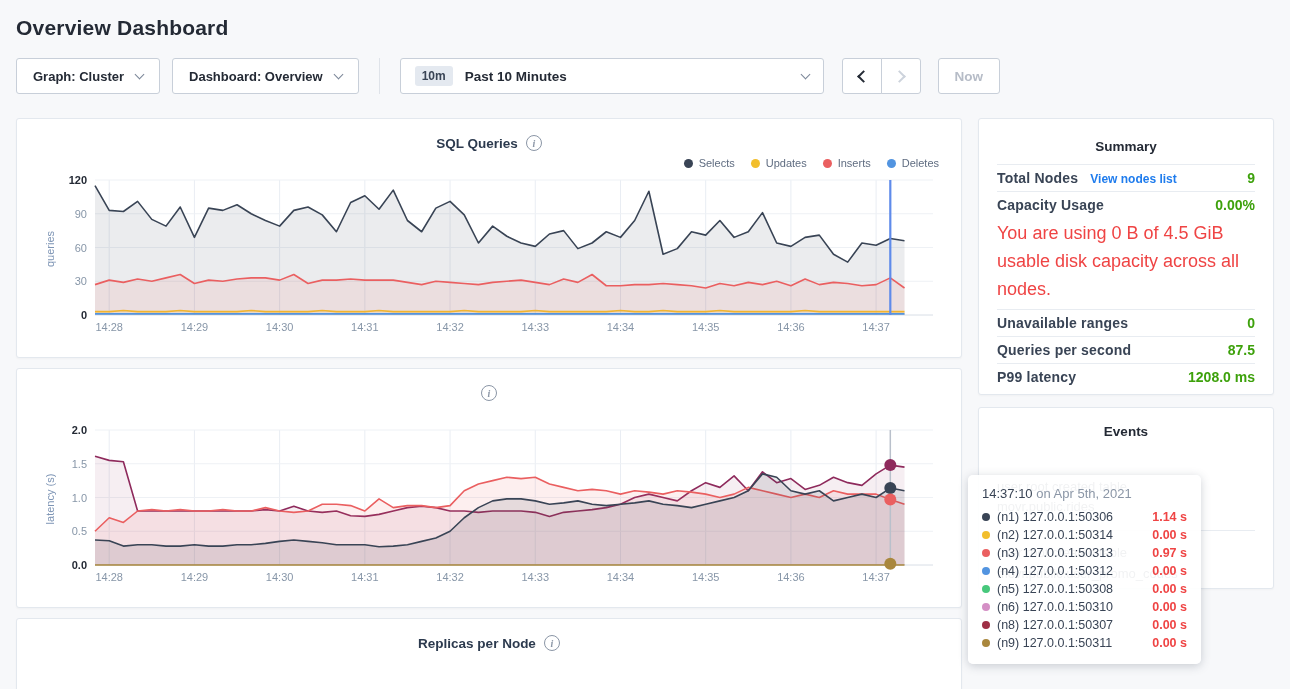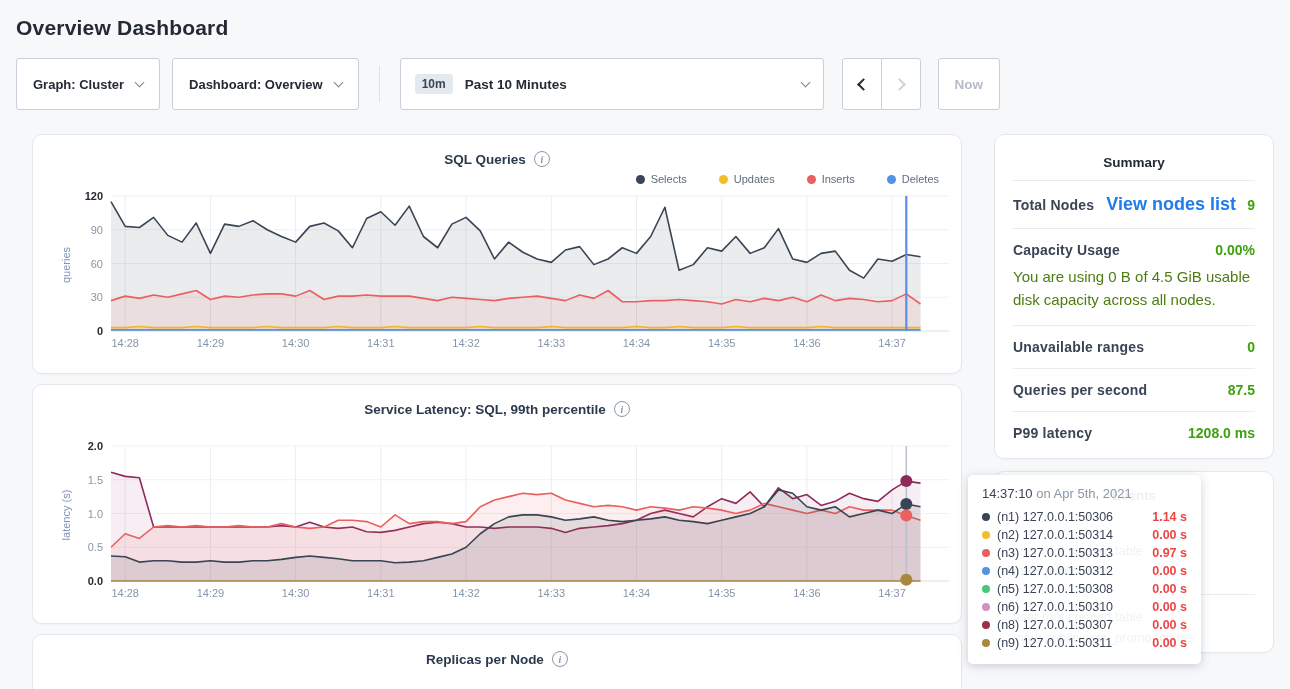--- a/index.html
+++ b/index.html
@@ -4,64 +4,64 @@
 <style>
   * { margin:0; padding:0; box-sizing:border-box; }
   html,body { width:1290px; height:689px; overflow:hidden; }
   body { font-family:"Liberation Sans","DejaVu Sans",sans-serif; background:#f7f8fa; color:#242a35; position:relative; }
   .page { width:1290px; height:689px; padding:0 16px; overflow:hidden; }
 
   h1.title { font-size:21px; font-weight:600; color:#242a35; padding:16px 0 18px 0; letter-spacing:.2px; }
 
   
   .controls { display:flex; align-items:center; gap:12px; margin-bottom:24px; }
-  .drop, .timebox, .navbtn, .nowbtn { background:#fff; border:1px solid #c8cfd9; border-radius:3px; height:52px; display:flex; align-items:center; cursor:pointer; font-family:inherit; }
+  .drop, .timebox, .navbtn, .nowbtn { background:#fff; border:1px solid #c8cfd9; border-radius:3px; height:36px; display:flex; align-items:center; cursor:pointer; font-family:inherit; }
   .drop { padding:0 16px; gap:12px; font-size:13px; font-weight:700; color:#242a35; }
   .chev { width:7px; height:7px; border-right:1.8px solid #7b8698; border-bottom:1.8px solid #7b8698; transform:rotate(45deg); margin-top:-4px; }
   .vdiv { width:1px; height:36px; background:#dfe3e9; margin:0 8px; }
   .timebox { width:424px; padding:16px 14px; gap:12px; }
   .badge { background:#e4e9f0; border-radius:3px; padding:3px 7px; font-size:12px; font-weight:700; color:#394455; }
   .tlabel { font-size:13.5px; font-weight:700; color:#242a35; }
   .timebox .chev { margin-left:auto; }
   .navgrp { display:flex; margin-left:6px; }
   .navbtn { width:40px; justify-content:center; }
   .navbtn.next { margin-left:-1px; border-radius:0 3px 3px 0; }
   .navbtn.prev { border-radius:3px 0 0 3px; }
   .arrl { width:9px; height:9px; border-left:2.6px solid #242a35; border-bottom:2.6px solid #242a35; transform:rotate(45deg); margin-left:3px; }
   .arrr { width:9px; height:9px; border-right:2.6px solid #cdd3dc; border-bottom:2.6px solid #cdd3dc; transform:rotate(-45deg); margin-right:3px; }
   .nowbtn { width:62px; justify-content:center; font-size:13.5px; font-weight:700; color:#b6bcc7; margin-left:5px; }
 
   
   .main { display:flex; gap:16px; align-items:flex-start; }
   .leftcol { width:946px; }
   .rightcol { width:296px; }
-  .card { background:#fff; border:1px solid #e3e8ee; border-radius:10px; box-shadow:0 1px 2px rgba(0,0,0,.03);margin-left:16px; }
+  .card { background:#fff; border:1px solid #e3e8ee; border-radius:3px; box-shadow:0 1px 2px rgba(0,0,0,.03); }
 
   
   .chart-card { padding:14px 16px 6px 16px; margin-bottom:10px; height:240px; overflow:hidden; }
   .ctitle { display:flex; justify-content:center; align-items:center; gap:8px; font-size:13.5px; font-weight:700; color:#2c3a4e; height:20px; }
   .info { width:16px; height:16px; border:1px solid #8b96a6; border-radius:50%; color:#8b96a6; font-size:10px; font-style:italic; font-weight:700; display:flex; align-items:center; justify-content:center; font-family:"Liberation Serif",serif; }
-  .legend { display:flex; justify-content:flex-end; gap:32px; height:16px; margin:2px 6px 2px 0; }
+  .legend { display:flex; justify-content:flex-end; gap:16px; height:16px; margin:2px 6px 2px 0; }
   .legend .li { display:flex; align-items:center; gap:6px; font-size:11px; color:#5f6c80; }
   .legend .dot { width:9px; height:9px; border-radius:50%; display:inline-block; }
   .plotwrap { position:relative; padding-left:18px; }
   .ylab { position:absolute; left:-18px; top:70px; transform:rotate(-90deg); transform-origin:center; font-size:11px; color:#7e95b5; width:70px; text-align:center; }
   .plotwrap svg { display:block; }
   .gap-noleg { height:20px; }
 
   
   .sum-card { padding:14px 18px 4px 18px; }
   .sum-title { text-align:center; font-size:13.5px; font-weight:700; color:#242a35; padding:6px 0 10px 0; }
-  .sum-row { padding:13px 0; border-top:1px solid #e8ecf1; }
+  .sum-row { padding:5px 0; border-top:1px solid #e8ecf1; }
   .sum-row:first-of-type { border-top:none; }
   .sum-line { display:flex; align-items:baseline; }
   .sum-label { font-size:14px; font-weight:700; color:#394455; letter-spacing:.2px; }
-  .sum-link { font-size:18px; font-weight:700; color:#1f7ced; margin-left:12px; cursor:pointer; text-decoration:none; }
+  .sum-link { font-size:12px; font-weight:700; color:#1f7ced; margin-left:12px; cursor:pointer; text-decoration:none; }
   .sum-value { margin-left:auto; font-size:14px; font-weight:700; color:#3da10b; }
-  .sum-desc { font-size:15px; color:#4d7c0f; line-height:1.55; margin-top:7px; }
+  .sum-desc { font-size:18px; color:#ef4444; line-height:1.55; margin-top:7px; }
 
   
   .ev-card { margin-top:12px; padding:14px 18px; height:182px; overflow:hidden; position:relative; }
   .ev-title { text-align:center; font-size:13.5px; font-weight:700; color:#242a35; padding:2px 0 12px 0; }
   .ev-item { padding:12px 0; font-size:13px; color:#394455; line-height:1.6; border-top:1px solid #e8ecf1; }
   .ev-item:first-of-type { border-top:none; margin-top:14px; }
 
   
   .tooltip { position:absolute; left:968px; top:475px; width:233px; background:rgba(255,255,255,.93); border-radius:5px; box-shadow:0 2px 10px rgba(60,70,90,.25); padding:11px 14px 12px 14px; z-index:10; }
   .tt-head { font-size:13px; margin-bottom:7px; color:#394455; }
@@ -169,21 +169,20 @@
               <path d="M44 111.625 L58.20189473684211 107.125 L72.40378947368421 109.375 L86.6056842105263 106 L100.80757894736843 108.25 L115.00947368421052 104.875 L129.2113684210526 101.5 L143.41326315789473 110.5 L157.61515789473685 107.125 L171.81705263157895 108.25 L186.01894736842104 106 L200.22084210526313 104.875 L214.42273684210525 104.875 L228.62463157894734 107.125 L242.82652631578944 101.5 L257.02842105263153 110.5 L271.2303157894737 107.125 L285.43221052631577 107.125 L299.6341052631579 106 L313.83599999999996 107.125 L328.0378947368421 107.125 L342.23978947368414 107.125 L356.44168421052626 109.375 L370.64357894736844 111.625 L384.8454736842105 108.25 L399.0473684210526 109.375 L413.2492631578947 110.5 L427.4511578947368 111.625 L441.6530526315789 109.375 L455.85494736842105 108.25 L470.0568421052631 107.125 L484.2587368421053 109.375 L498.46063157894736 111.625 L512.6625263157894 106 L526.8644210526315 109.375 L541.0663157894737 101.5 L555.2682105263158 112.75 L569.470105263158 112.75 L583.6719999999999 111.625 L597.8738947368421 111.625 L612.0757894736842 110.5 L626.2776842105263 111.625 L640.4795789473683 112.75 L654.6814736842105 115 L668.8833684210525 110.5 L683.0852631578947 112.75 L697.2871578947369 109.375 L711.4890526315789 111.625 L725.690947368421 108.25 L739.8928421052632 112.75 L754.0947368421052 106 L768.2966315789473 111.625 L782.4985263157894 109.375 L796.7004210526316 110.5 L810.9023157894736 112.75 L825.1042105263157 111.625 L839.3061052631577 104.875 L853.5079999999999 115 L853.5079999999999 142 L44 142 Z" fill="rgba(234,95,96,0.10)" stroke="none"></path>
               <path d="M44 111.625 L58.20189473684211 107.125 L72.40378947368421 109.375 L86.6056842105263 106 L100.80757894736843 108.25 L115.00947368421052 104.875 L129.2113684210526 101.5 L143.41326315789473 110.5 L157.61515789473685 107.125 L171.81705263157895 108.25 L186.01894736842104 106 L200.22084210526313 104.875 L214.42273684210525 104.875 L228.62463157894734 107.125 L242.82652631578944 101.5 L257.02842105263153 110.5 L271.2303157894737 107.125 L285.43221052631577 107.125 L299.6341052631579 106 L313.83599999999996 107.125 L328.0378947368421 107.125 L342.23978947368414 107.125 L356.44168421052626 109.375 L370.64357894736844 111.625 L384.8454736842105 108.25 L399.0473684210526 109.375 L413.2492631578947 110.5 L427.4511578947368 111.625 L441.6530526315789 109.375 L455.85494736842105 108.25 L470.0568421052631 107.125 L484.2587368421053 109.375 L498.46063157894736 111.625 L512.6625263157894 106 L526.8644210526315 109.375 L541.0663157894737 101.5 L555.2682105263158 112.75 L569.470105263158 112.75 L583.6719999999999 111.625 L597.8738947368421 111.625 L612.0757894736842 110.5 L626.2776842105263 111.625 L640.4795789473683 112.75 L654.6814736842105 115 L668.8833684210525 110.5 L683.0852631578947 112.75 L697.2871578947369 109.375 L711.4890526315789 111.625 L725.690947368421 108.25 L739.8928421052632 112.75 L754.0947368421052 106 L768.2966315789473 111.625 L782.4985263157894 109.375 L796.7004210526316 110.5 L810.9023157894736 112.75 L825.1042105263157 111.625 L839.3061052631577 104.875 L853.5079999999999 115" fill="none" stroke="#ea5f60" stroke-width="1.6" stroke-linejoin="round"></path>
               <path d="M44 140.875 L58.20189473684211 140.875 L72.40378947368421 140.875 L86.6056842105263 140.875 L100.80757894736843 140.875 L115.00947368421052 140.875 L129.2113684210526 140.875 L143.41326315789473 140.875 L157.61515789473685 140.875 L171.81705263157895 140.875 L186.01894736842104 140.875 L200.22084210526313 140.875 L214.42273684210525 140.875 L228.62463157894734 140.875 L242.82652631578944 140.875 L257.02842105263153 140.875 L271.2303157894737 140.875 L285.43221052631577 140.875 L299.6341052631579 140.875 L313.83599999999996 140.875 L328.0378947368421 140.875 L342.23978947368414 140.875 L356.44168421052626 140.875 L370.64357894736844 140.875 L384.8454736842105 140.875 L399.0473684210526 140.875 L413.2492631578947 140.875 L427.4511578947368 140.875 L441.6530526315789 140.875 L455.85494736842105 140.875 L470.0568421052631 140.875 L484.2587368421053 140.875 L498.46063157894736 140.875 L512.6625263157894 140.875 L526.8644210526315 140.875 L541.0663157894737 140.875 L555.2682105263158 140.875 L569.470105263158 140.875 L583.6719999999999 140.875 L597.8738947368421 140.875 L612.0757894736842 140.875 L626.2776842105263 140.875 L640.4795789473683 140.875 L654.6814736842105 140.875 L668.8833684210525 140.875 L683.0852631578947 140.875 L697.2871578947369 140.875 L711.4890526315789 140.875 L725.690947368421 140.875 L739.8928421052632 140.875 L754.0947368421052 140.875 L768.2966315789473 140.875 L782.4985263157894 140.875 L796.7004210526316 140.875 L810.9023157894736 140.875 L825.1042105263157 140.875 L839.3061052631577 140.875 L853.5079999999999 140.875" fill="none" stroke="#5294e0" stroke-width="1.6" stroke-linejoin="round"></path>
               <line x1="839.3061052631577" y1="7" x2="839.3061052631577" y2="142" stroke="#5f8bea" stroke-width="2.2"></line>
             </svg>
         </div>
       </div>
 
       <div class="card chart-card">
         <div class="ctitle">
-          <span>Service Latency: SQL, 99th percentile</span>
           <span class="info">i</span>
         </div>
         <div class="gap-noleg"></div>
         <div class="plotwrap">
           <span class="ylab">latency (s)</span>
           <svg width="888" height="162" viewBox="0 0 888 162">
               <line x1="58.20189473684211" y1="7" x2="58.20189473684211" y2="142" stroke="#e9edf3" stroke-width="1"></line>
               <text x="58.20189473684211" y="158" text-anchor="middle" fill="#8796a8" font-size="11">14:28</text>
               <line x1="143.41326315789473" y1="7" x2="143.41326315789473" y2="142" stroke="#e9edf3" stroke-width="1"></line>
               <text x="143.41326315789473" y="158" text-anchor="middle" fill="#8796a8" font-size="11">14:29</text>

